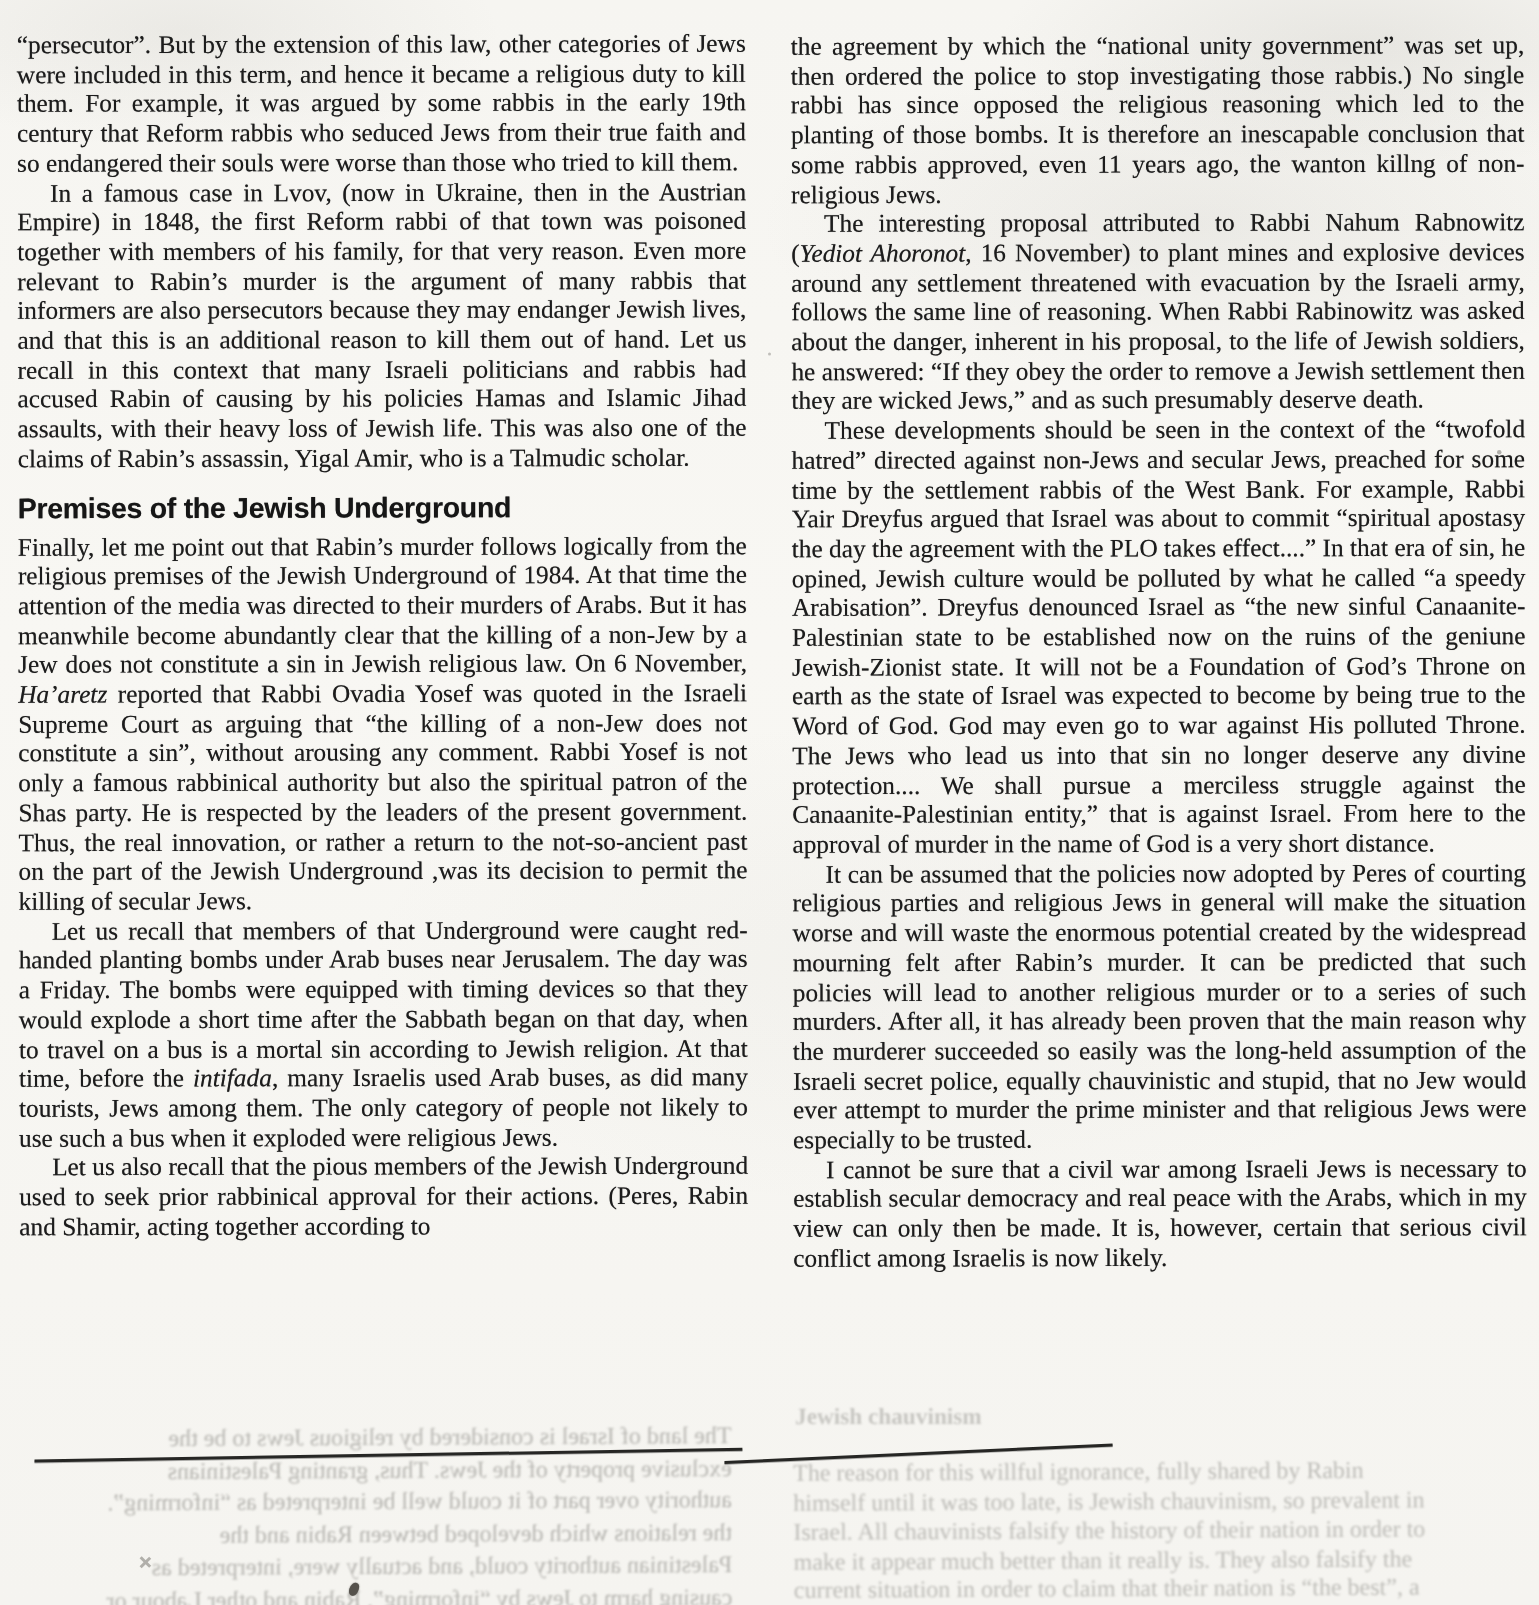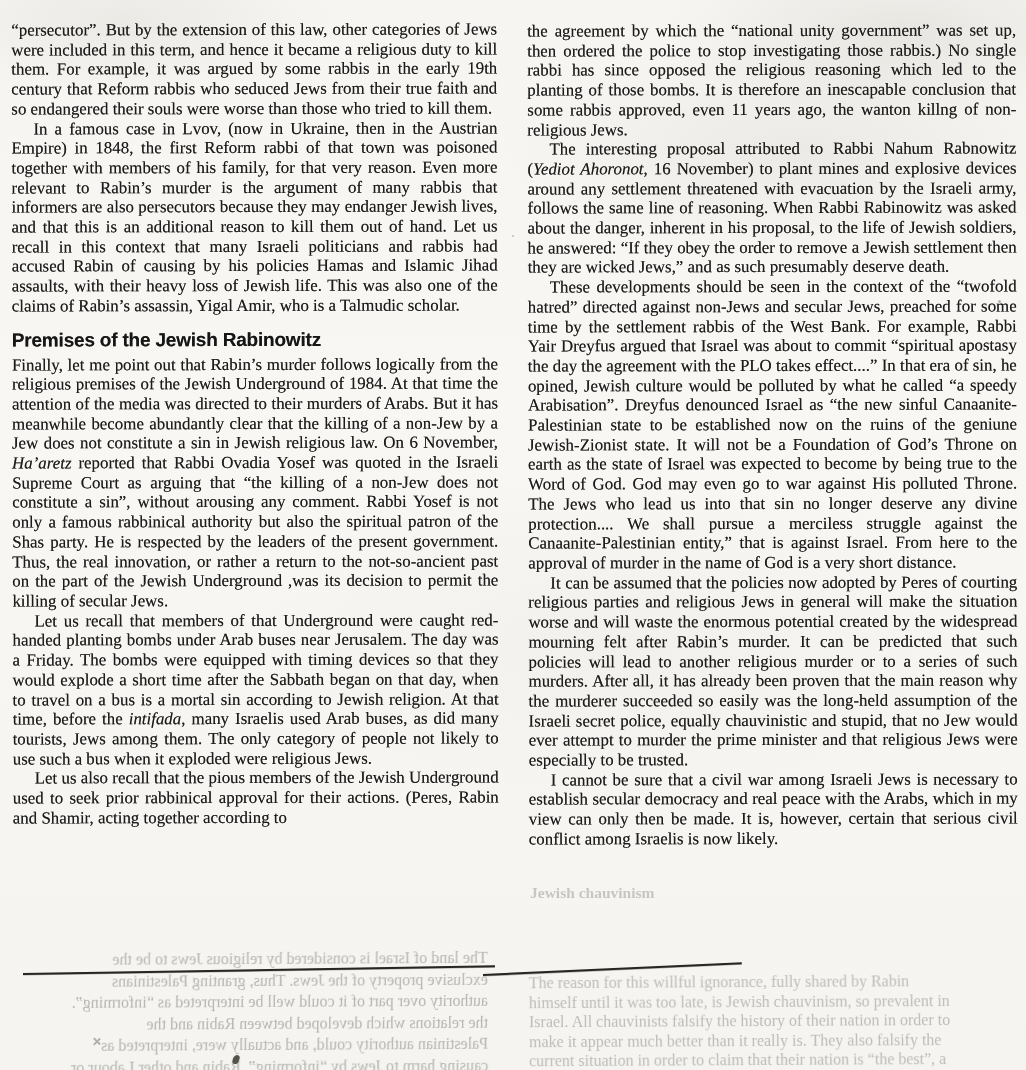--- a/index.html
+++ b/index.html
@@ -49,21 +49,21 @@
     filter:blur(.6px);
     opacity:.62;
     text-align:justify;
   }
   .ghost-left{
     left:20px;top:948px;width:468px;
     font-size:16px;line-height:21.5px;
     transform:scaleX(-1) rotate(.3deg);
   }
   .ghost-right-heading{
-    left:530px;top:884px;width:300px;
+    left:530px;top:936px;width:300px;
     font-size:15.5px;font-weight:bold;opacity:.45;
   }
   .ghost-right{
     left:529px;top:972px;width:480px;
     font-size:16px;line-height:19.5px;
     transform:rotate(-.3deg);
     opacity:.55;
   }
   .speck-comma{
     position:absolute;left:233px;top:1055px;width:6px;height:9px;
@@ -83,21 +83,21 @@
   em{}
 </style>
 </head>
 <body>
 
 <div class="page">
 
   <div class="col col-left">
       <p class="doc-para"><span>“persecutor”. But by the extension of this law, other categories of Jews were included in this term, and hence it became a religious duty to kill them. For example, it was argued by some rabbis in the early 19th century that Reform rabbis who seduced Jews from their true faith and so endangered their souls were worse than those who tried to kill them.</span></p>
       <p class="doc-para indent"><span>In a famous case in Lvov, (now in Ukraine, then in the Austrian Empire) in 1848, the first Reform rabbi of that town was poisoned together with members of his family, for that very reason. Even more relevant to Rabin’s murder is the argument of many rabbis that informers are also persecutors because they may endanger Jewish lives, and that this is an additional reason to kill them out of hand. Let us recall in this context that many Israeli politicians and rabbis had accused Rabin of causing by his policies Hamas and Islamic Jihad assaults, with their heavy loss of Jewish life. This was also one of the claims of Rabin’s assassin, Yigal Amir, who is a Talmudic scholar.</span></p>
-      <h2 class="doc-heading"><span>Premises of the Jewish Rabinowitz</span></h2>
+      <h2 class="doc-heading"><span>Premises of the Jewish Underground</span></h2>
       <p class="doc-para"><span>Finally, let me point out that Rabin’s murder follows logically from the religious premises of the Jewish Underground of 1984. At that time the attention of the media was directed to their murders of Arabs. But it has meanwhile become abundantly clear that the killing of a non-Jew by a Jew does not constitute a sin in Jewish religious law. On 6 November, </span><em>Ha’aretz</em><span> reported that Rabbi Ovadia Yosef was quoted in the Israeli Supreme Court as arguing that “the killing of a non-Jew does not constitute a sin”, without arousing any comment. Rabbi Yosef is not only a famous rabbinical authority but also the spiritual patron of the Shas party. He is respected by the leaders of the present government. Thus, the real innovation, or rather a return to the not-so-ancient past on the part of the Jewish Underground ,was its decision to permit the killing of secular Jews.</span></p>
       <p class="doc-para indent"><span>Let us recall that members of that Underground were caught red-handed planting bombs under Arab buses near Jerusalem. The day was a Friday. The bombs were equipped with timing devices so that they would explode a short time after the Sabbath began on that day, when to travel on a bus is a mortal sin according to Jewish religion. At that time, before the </span><em>intifada</em><span>, many Israelis used Arab buses, as did many tourists, Jews among them. The only category of people not likely to use such a bus when it exploded were religious Jews.</span></p>
       <p class="doc-para indent"><span>Let us also recall that the pious members of the Jewish Underground used to seek prior rabbinical approval for their actions. (Peres, Rabin and Shamir, acting together according to</span></p>
     </div>
   <div class="col col-right">
       <p class="doc-para"><span>the agreement by which the “national unity government” was set up, then ordered the police to stop investigating those rabbis.) No single rabbi has since opposed the religious reasoning which led to the planting of those bombs. It is therefore an inescapable conclusion that some rabbis approved, even 11 years ago, the wanton killng of non-religious Jews.</span></p>
       <p class="doc-para indent"><span>The interesting proposal attributed to Rabbi Nahum Rabnowitz (</span><em>Yediot Ahoronot</em><span>, 16 November) to plant mines and explosive devices around any settlement threatened with evacuation by the Israeli army, follows the same line of reasoning. When Rabbi Rabinowitz was asked about the danger, inherent in his proposal, to the life of Jewish soldiers, he answered: “If they obey the order to remove a Jewish settlement then they are wicked Jews,” and as such presumably deserve death.</span></p>
       <p class="doc-para indent"><span>These developments should be seen in the context of the “twofold hatred” directed against non-Jews and secular Jews, preached for some time by the settlement rabbis of the West Bank. For example, Rabbi Yair Dreyfus argued that Israel was about to commit “spiritual apostasy the day the agreement with the PLO takes effect....” In that era of sin, he opined, Jewish culture would be polluted by what he called “a speedy Arabisation”. Dreyfus denounced Israel as “the new sinful Canaanite-Palestinian state to be established now on the ruins of the geniune Jewish-Zionist state. It will not be a Foundation of God’s Throne on earth as the state of Israel was expected to become by being true to the Word of God. God may even go to war against His polluted Throne. The Jews who lead us into that sin no longer deserve any divine protection.... We shall pursue a merciless struggle against the Canaanite-Palestinian entity,” that is against Israel. From here to the approval of murder in the name of God is a very short distance.</span></p>
       <p class="doc-para indent"><span>It can be assumed that the policies now adopted by Peres of courting religious parties and religious Jews in general will make the situation worse and will waste the enormous potential created by the widespread mourning felt after Rabin’s murder. It can be predicted that such policies will lead to another religious murder or to a series of such murders. After all, it has already been proven that the main reason why the murderer succeeded so easily was the long-held assumption of the Israeli secret police, equally chauvinistic and stupid, that no Jew would ever attempt to murder the prime minister and that religious Jews were especially to be trusted.</span></p>
       <p class="doc-para indent"><span>I cannot be sure that a civil war among Israeli Jews is necessary to establish secular democracy and real peace with the Arabs, which in my view can only then be made. It is, however, certain that serious civil conflict among Israelis is now likely.</span></p>

